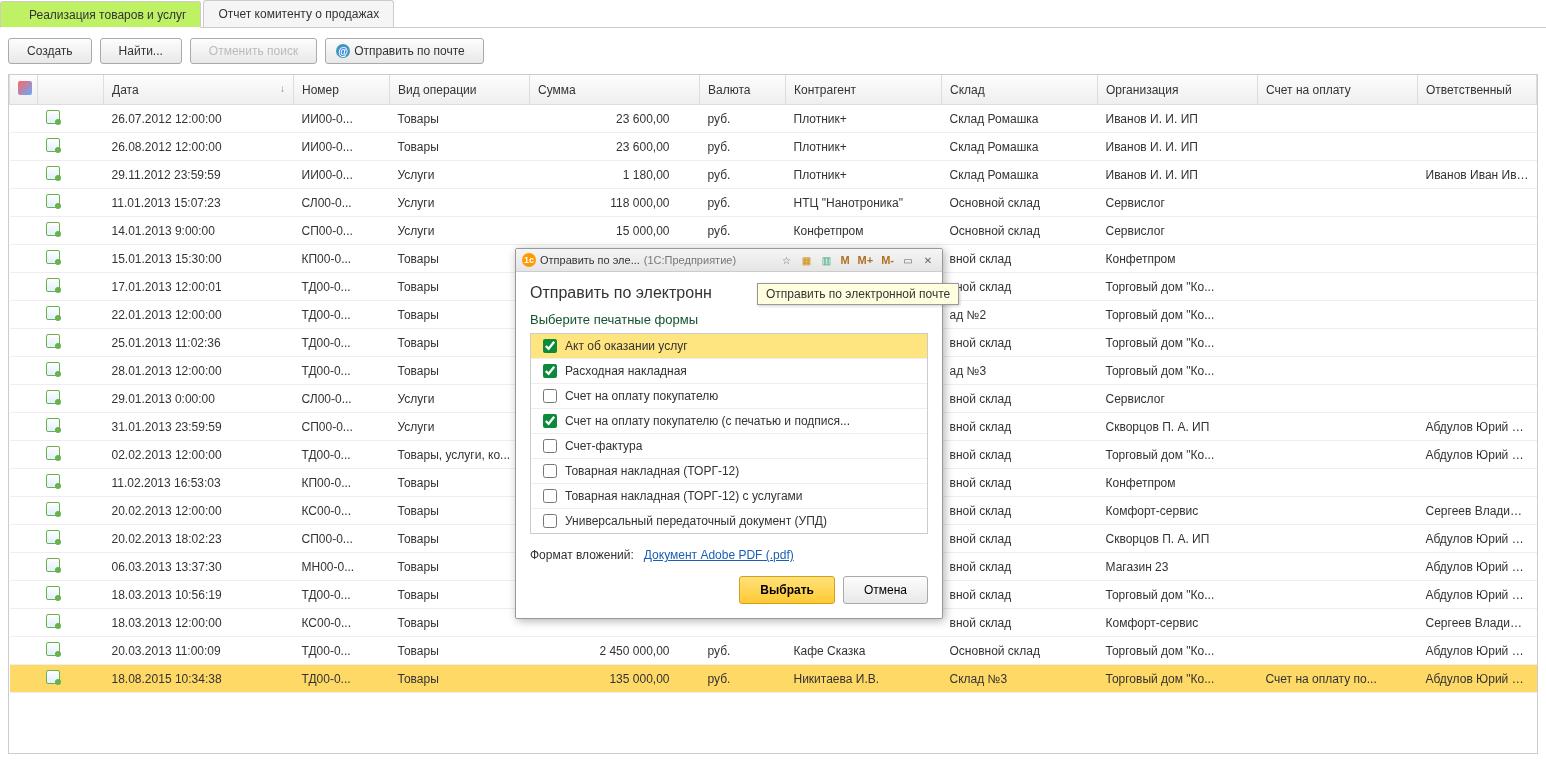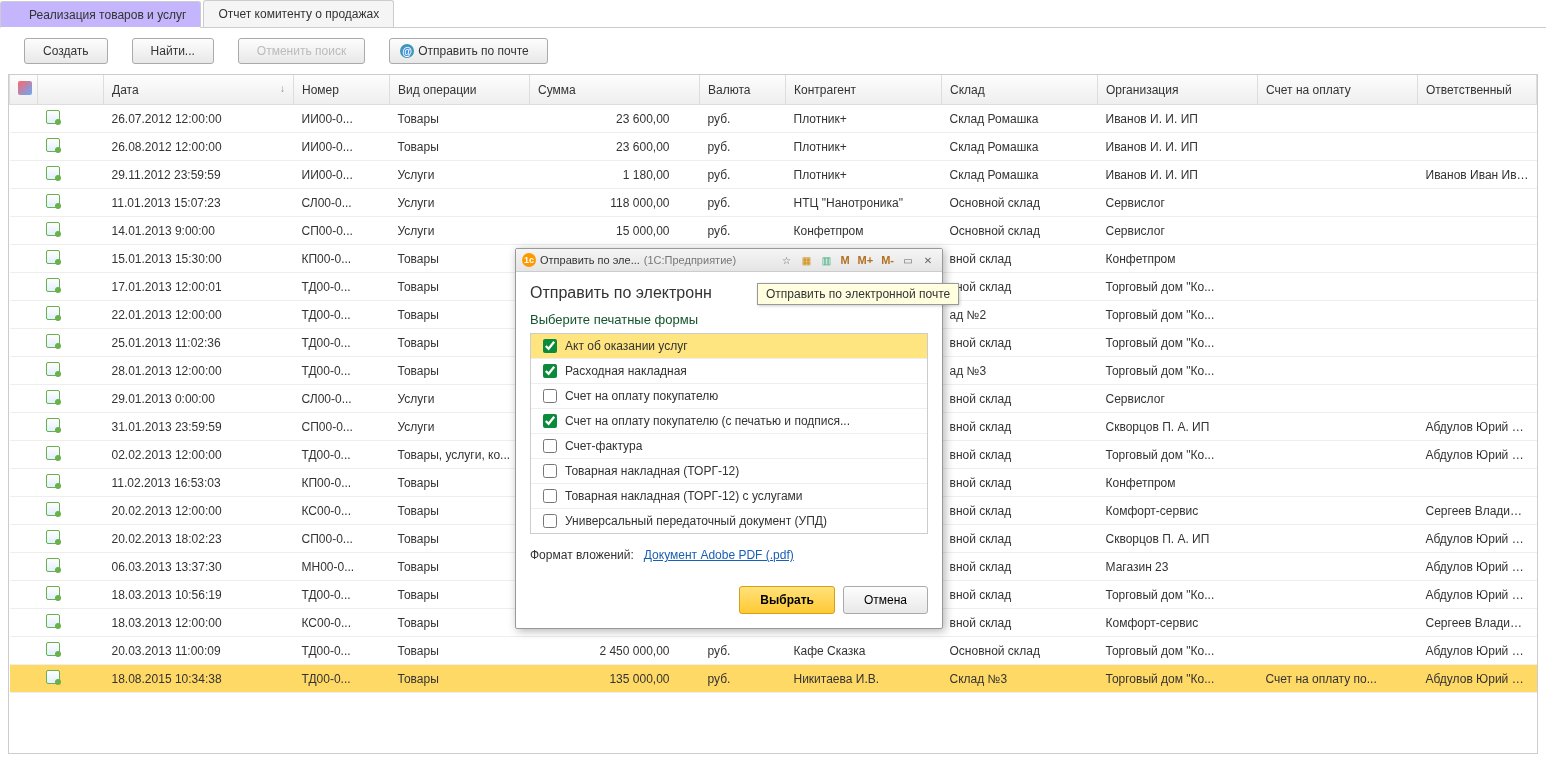--- a/index.html
+++ b/index.html
@@ -19,33 +19,32 @@
 .tab {
   padding: 6px 14px;
   border: 1px solid #ccc;
   border-bottom: none;
   background: #f5f5f5;
   margin-right: 2px;
   cursor: pointer;
   font-size: 12px;
   border-radius: 3px 3px 0 0;
 }
-.tab.active { background: #c4b5fd; border-bottom: 1px solid #fff; position: relative; top: 1px; padding-left: 28px; }
+.tab.active { background: #bef264; border-bottom: 1px solid #fff; position: relative; top: 1px; padding-left: 28px; }
 
 
 .toolbar { padding: 10px 8px; display: flex; gap: 8px; align-items: center; }
 .btn {
   padding: 5px 18px;
   border: 1px solid #aaa;
   background: linear-gradient(#fdfdfd, #e8e8e8);
   border-radius: 3px;
   cursor: pointer;
   font-size: 12px;
   color: #333;
-  margin-left: 16px;
 }
 .btn:disabled { color: #bbb; cursor: default; }
 .btn.with-icon { display: flex; align-items: center; gap: 4px; padding-left: 10px; }
 .at-icon {
   width: 14px; height: 14px;
   border-radius: 50%;
   background: radial-gradient(circle, #4a90e2 40%, #2a6 100%);
   display: inline-flex; align-items: center; justify-content: center;
   color: #fff; font-size: 10px; font-weight: bold;
 }
@@ -144,21 +143,21 @@
   border-bottom: 1px solid #eee;
 }
 .form-row:last-child { border-bottom: none; }
 .form-row.selected { background: #ffe580; }
 .form-row input[type=checkbox] {
   width: 14px; height: 14px;
   accent-color: #0a8a3a;
 }
 .format-row { margin-top: 14px; font-size: 12px; }
 .format-row a { color: #1a5fb4; text-decoration: underline; cursor: pointer; }
-.dialog-buttons { display: flex; justify-content: flex-end; gap: 8px; margin-top: 24px; }
+.dialog-buttons { display: flex; justify-content: flex-end; gap: 8px; margin-top: 14px; }
 .dlg-btn {
   padding: 6px 20px;
   border: 1px solid #aaa;
   background: linear-gradient(#fdfdfd, #e8e8e8);
   border-radius: 3px;
   cursor: pointer;
   font-size: 12px;
 }
 .dlg-btn.primary {
   background: linear-gradient(#ffe27a, #ffc934);

